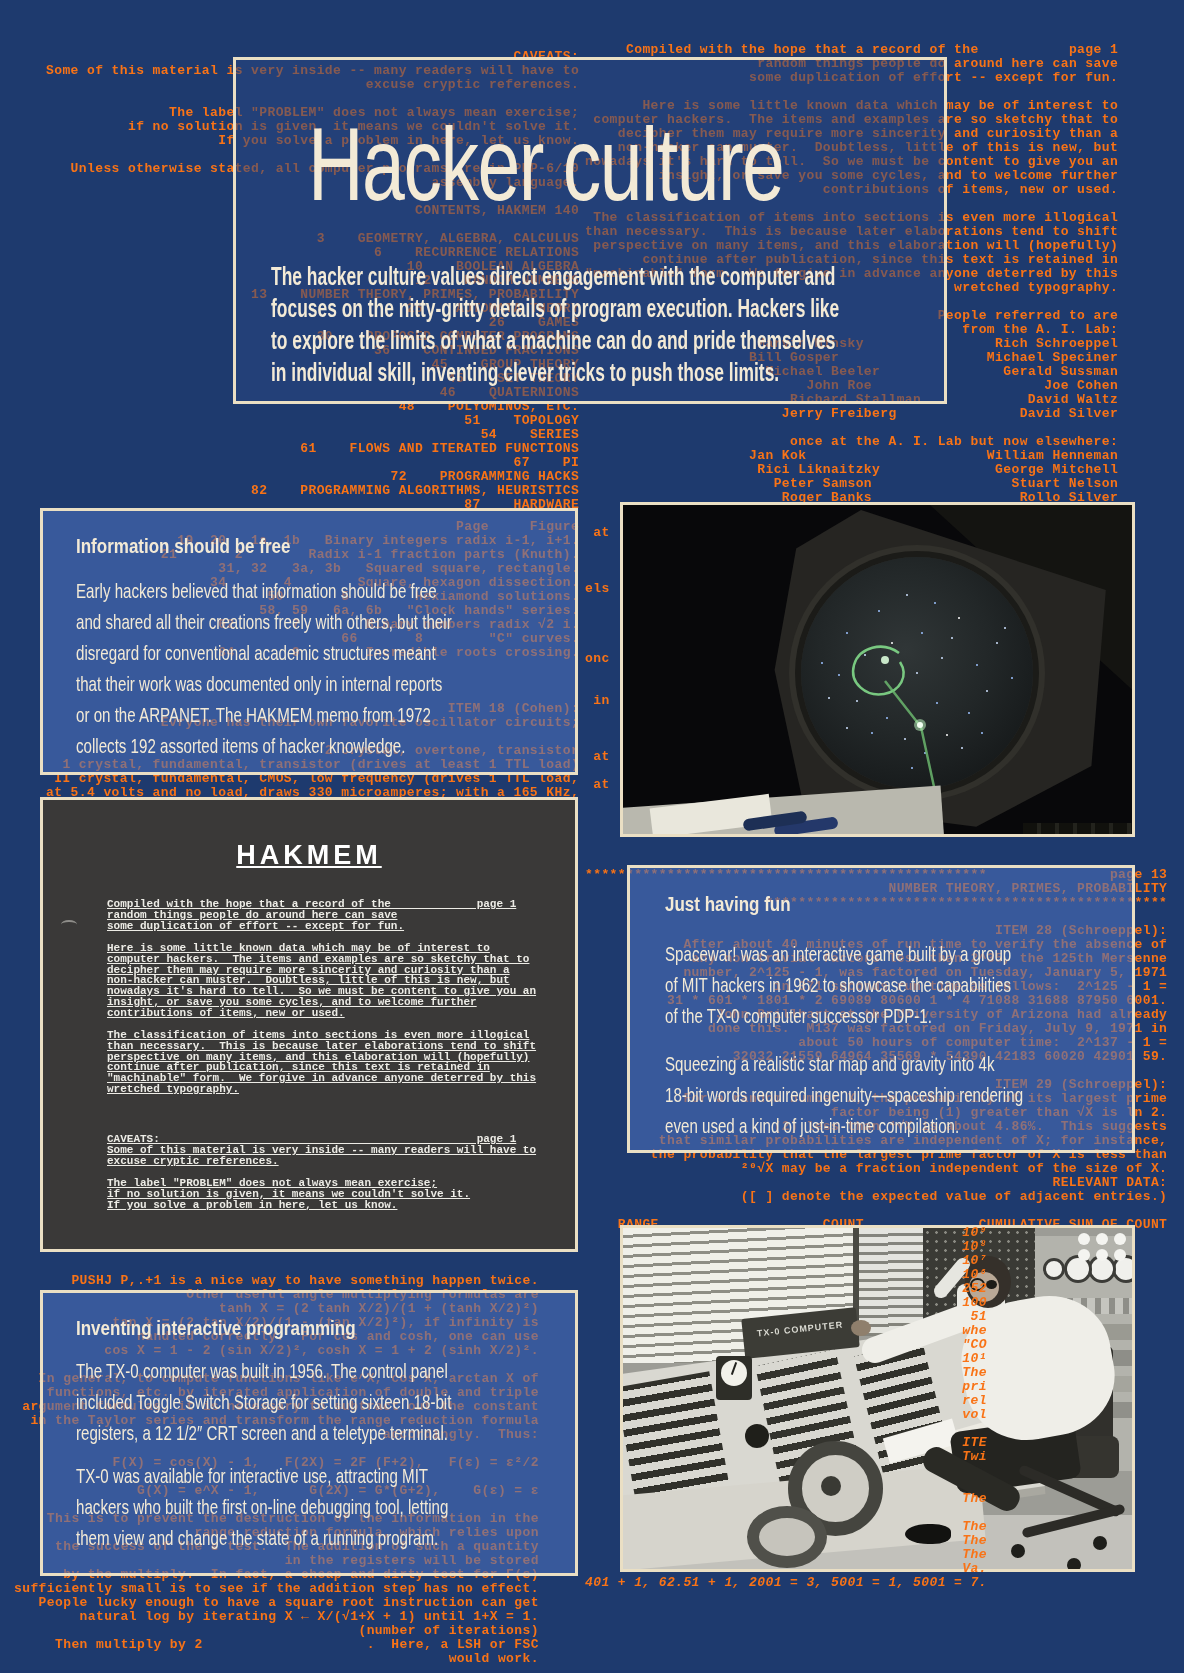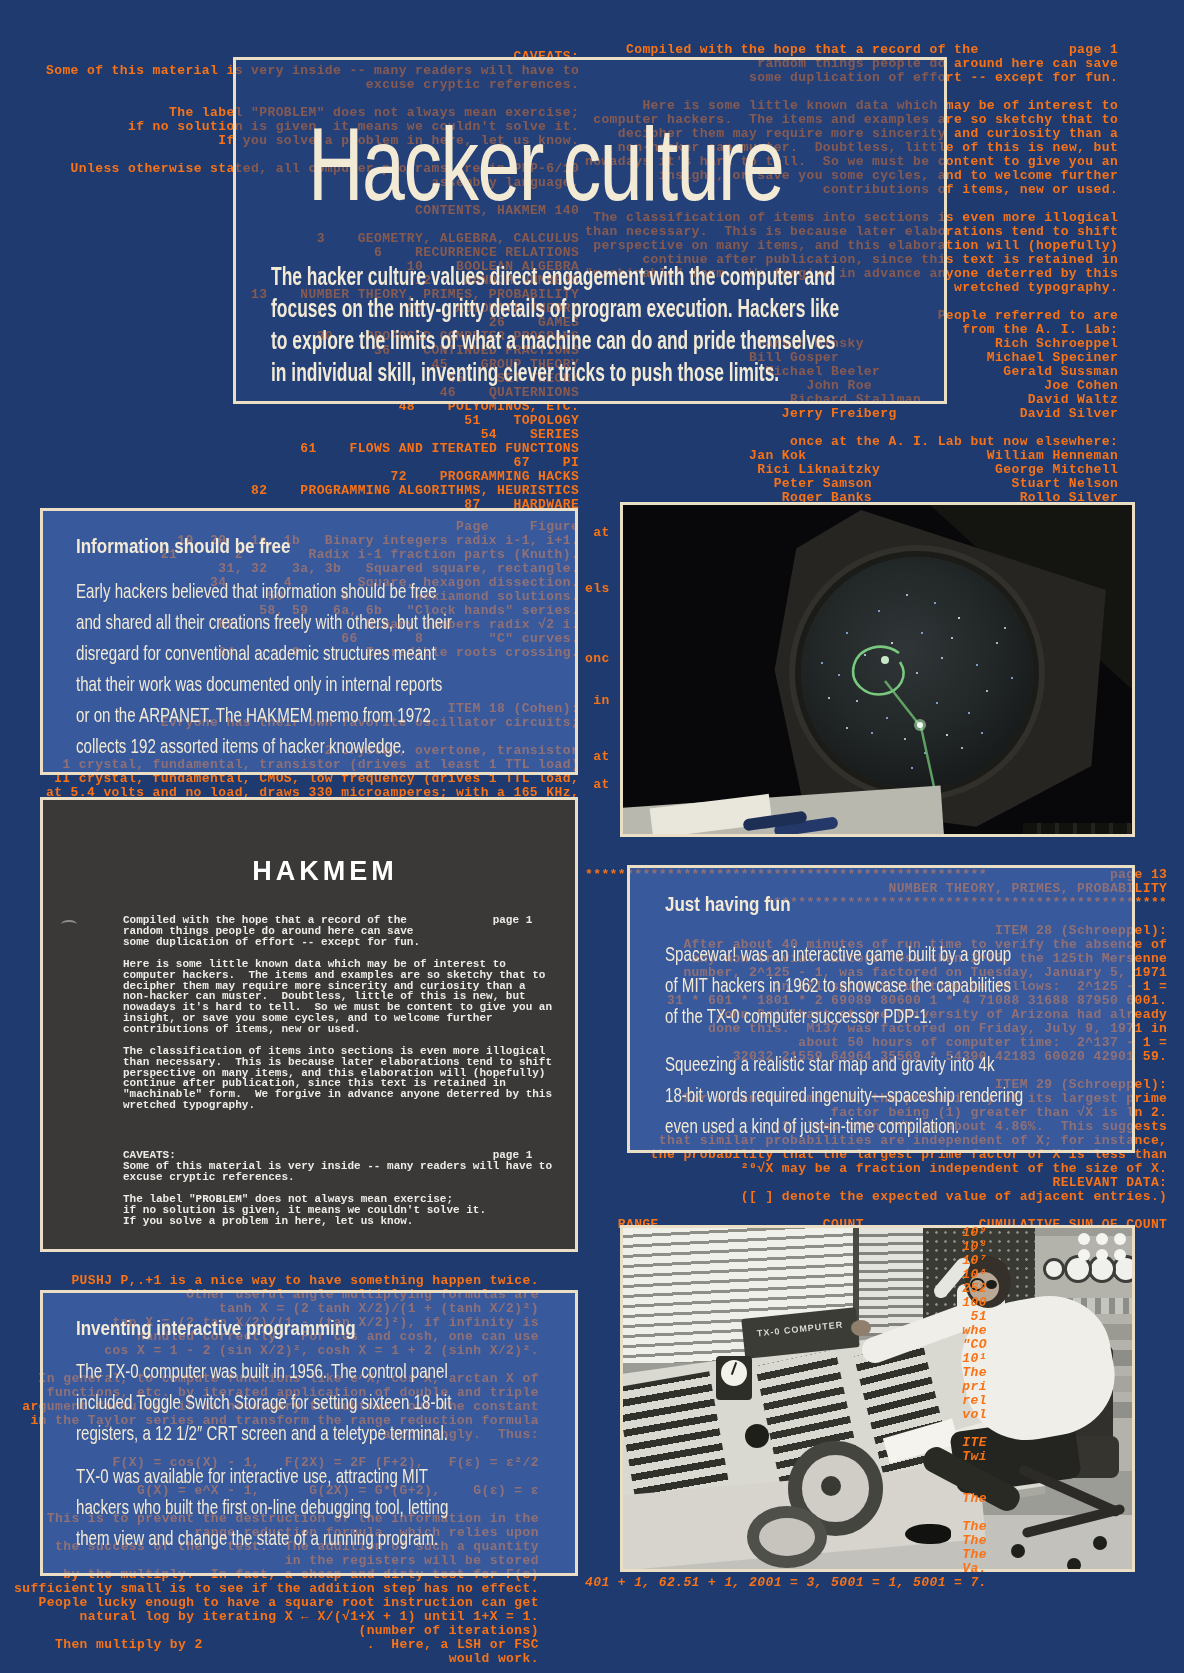--- a/index.html
+++ b/index.html
@@ -13,22 +13,22 @@
   .bluefill{background:rgba(73,110,185,0.60);}
   .titlefill{background:rgba(40,70,130,0.55);}
   
   .cream{position:absolute;margin:0;color:#f3ead6;font-family:"Liberation Sans","DejaVu Sans",sans-serif;
          white-space:pre;transform-origin:0 0;z-index:3;}
   .h1{font-size:104px;font-weight:normal;line-height:1;transform:scaleX(0.74);letter-spacing:-2px;}
   .lede{font-size:26px;font-weight:bold;line-height:32px;transform:scaleX(0.67);}
   .h2{font-size:20px;font-weight:bold;transform:scaleX(0.85);}
   .body{font-size:21px;line-height:31px;transform:scaleX(0.72);}
   
-  .docpre{position:absolute;margin:16px;font:bold 11px/10.8px "Liberation Mono","DejaVu Sans Mono",monospace;
-          color:#edece6;white-space:pre;}
+  .docpre{position:absolute;margin:0;font:bold 11px/10.8px "Liberation Mono","DejaVu Sans Mono",monospace;
+          color:#edece6;white-space:pre;text-decoration:underline;}
   .shape{position:absolute;}
 </style>
 </head>
 <body>
 
 <div class="poster">
 
   <pre class="bg" style="left:46px;top:50px;">CAVEATS:
 Some of this material is very inside -- many readers will have to
 excuse cryptic references.

